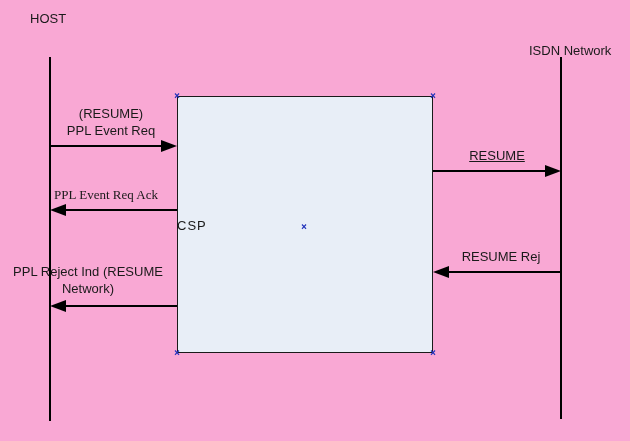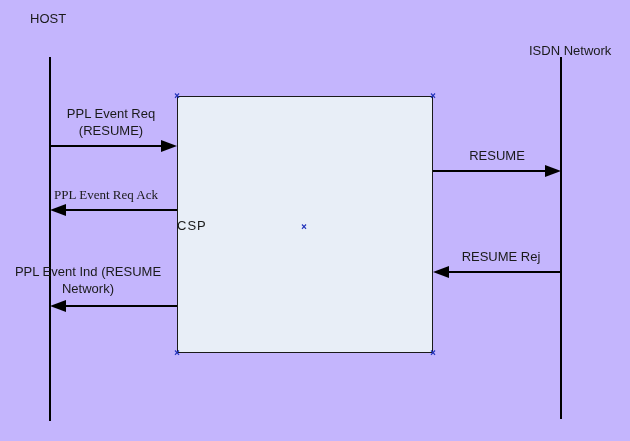--- a/index.html
+++ b/index.html
@@ -1,19 +1,19 @@
 <!DOCTYPE html>
 <html><head>
 <meta charset="utf-8">
 <style>
   html,body { margin:0; padding:0; background:#fff; }
   .canvas {
     position:relative;
     width:630px; height:441px;
-    background:#c4b5fd;
+    background:#f9a8d4;
     font-family:"Liberation Sans", sans-serif;
     color:#1a1a1a;
     overflow:hidden;
   }
   .lifeline-label {
     position:absolute;
     font-size:13px;
     white-space:nowrap;
   }
   .lifeline {
@@ -85,38 +85,38 @@
   <div class="csp-box"></div>
   <div class="csp-label">CSP</div>
 
   <span class="handle" style="left:177px; top:96px;">×</span>
   <span class="handle" style="left:433px; top:96px;">×</span>
   <span class="handle" style="left:177px; top:353px;">×</span>
   <span class="handle" style="left:433px; top:353px;">×</span>
   <span class="handle" style="left:304px; top:227px;">×</span>
 
   <div class="msg-label" style="left:50px; top:105px; width:122px;">
+    <div>(RESUME)</div>
     <div>PPL Event Req</div>
-    <div>(RESUME)</div>
   </div>
   <div class="msg-line" style="left:50px; top:145px; width:112px;"></div>
   <div class="head-right" style="left:161px; top:140px;"></div>
 
-  <div class="msg-label" style="left:433px; top:147px; width:128px;">RESUME</div>
+  <div class="msg-label" style="left:433px; top:147px; width:128px;text-decoration:underline;">RESUME</div>
   <div class="msg-line" style="left:433px; top:170px; width:113px;"></div>
   <div class="head-right" style="left:545px; top:165px;"></div>
 
   <div class="msg-label" style="left:36px; top:186px; width:140px;font-family:Liberation Serif, serif;">PPL Event Req Ack</div>
   <div class="head-left" style="left:50px; top:204px;"></div>
   <div class="msg-line" style="left:65px; top:209px; width:112px;"></div>
 
   <div class="msg-label" style="left:437px; top:248px; width:128px;">RESUME Rej</div>
   <div class="head-left" style="left:433px; top:266px;"></div>
   <div class="msg-line" style="left:448px; top:271px; width:113px;"></div>
 
   <div class="msg-label" style="left:0px; top:263px; width:176px;">
-    <div>PPL Event Ind (RESUME</div>
+    <div>PPL Reject Ind (RESUME</div>
     <div>Network)</div>
   </div>
   <div class="head-left" style="left:50px; top:300px;"></div>
   <div class="msg-line" style="left:65px; top:305px; width:112px;"></div>
 
 </div>
 
 </body></html>

